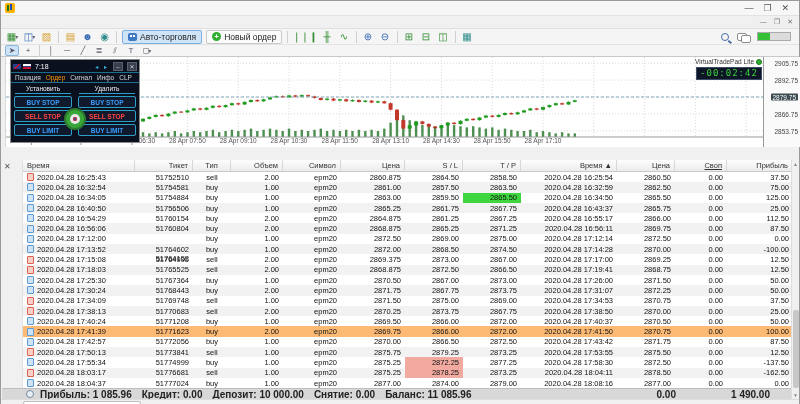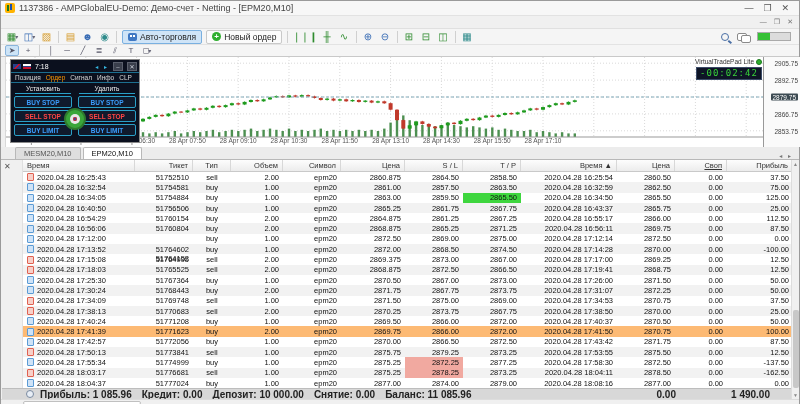--- a/index.html
+++ b/index.html
@@ -111,21 +111,20 @@
   .hscroll { position:absolute; left:0; top:398px; width:100%; height:6px; background:#f0f0f0; border-top:1px solid #ddd; }
   .hthumb { position:absolute; left:22px; top:1px; width:118px; height:4px; background:#fff; border:1px solid #c0c0c0; border-radius:2px; }
 </style>
 </head>
 <body>
 
 <div class="window">
 
   <div class="titlebar">
     <span class="app-icon"></span>
-    <span class="title-text">1137386 - AMPGlobalEU-Demo: Демо-счет - Netting - [EPM20,M10]</span>
     <span class="win-controls">
       <span>—</span>
       <span>❐</span>
       <span>✕</span>
     </span>
   </div>
 
   <div class="menubar">
     <span class="mdi-controls" id="mdi-controls">
         <span>—</span>
@@ -469,25 +468,20 @@
   </div>
 
   <div class="price-axis" id="price-axis">
       <span class="ptick" style="top: 6.225px;">2905.75</span>
       <span class="ptick" style="top: 23.125px;">2892.75</span>
       <span class="ptick hl" style="top: 40.025px;">2879.75</span>
       <span class="ptick" style="top: 56.925px;">2866.75</span>
       <span class="ptick" style="top: 73.825px;">2853.75</span>
     </div>
 
-  <div class="chart-tabs" id="chart-tabs">
-      <span class="ctab">MESM20,M10</span>
-      <span class="ctab active">EPM20,M10</span>
-      <span class="ctab-arrows">◂ ▸</span>
-    </div>
 
   <div class="table-area">
     <div class="gutter">
       <span class="close-x">✕</span>
     </div>
     <div class="thead" id="thead">
         <div class="th " style="width: 112px;">Время</div>
         <div class="th num" style="width: 58px;">Тикет</div>
         <div class="th ctr" style="width: 38px;">Тип</div>
         <div class="th num" style="width: 52px;">Объем</div>

